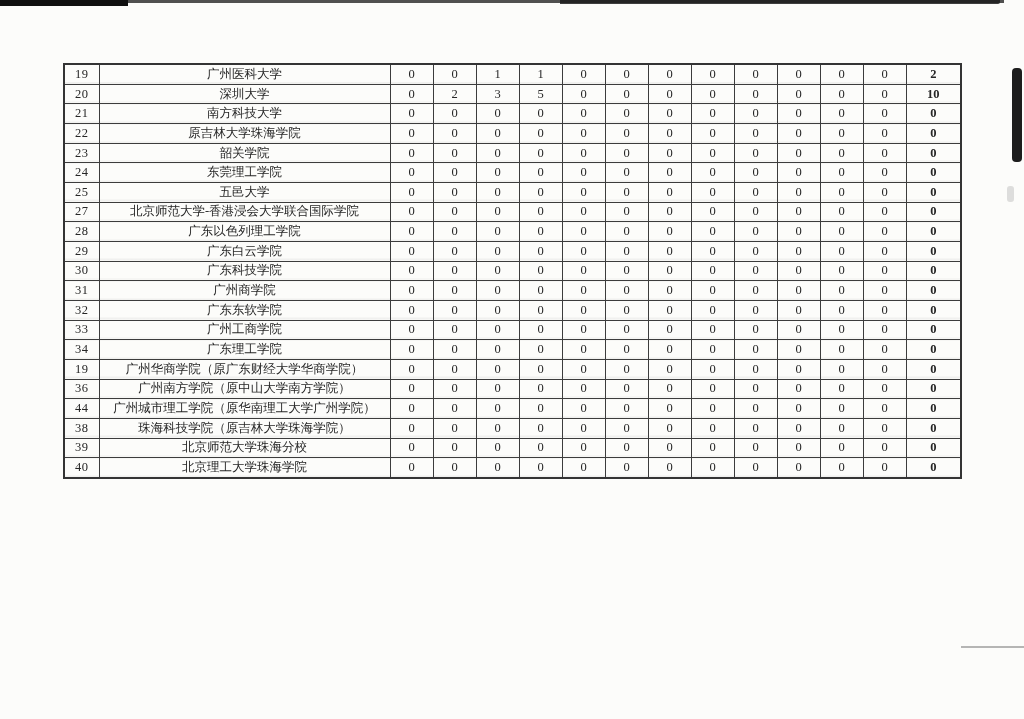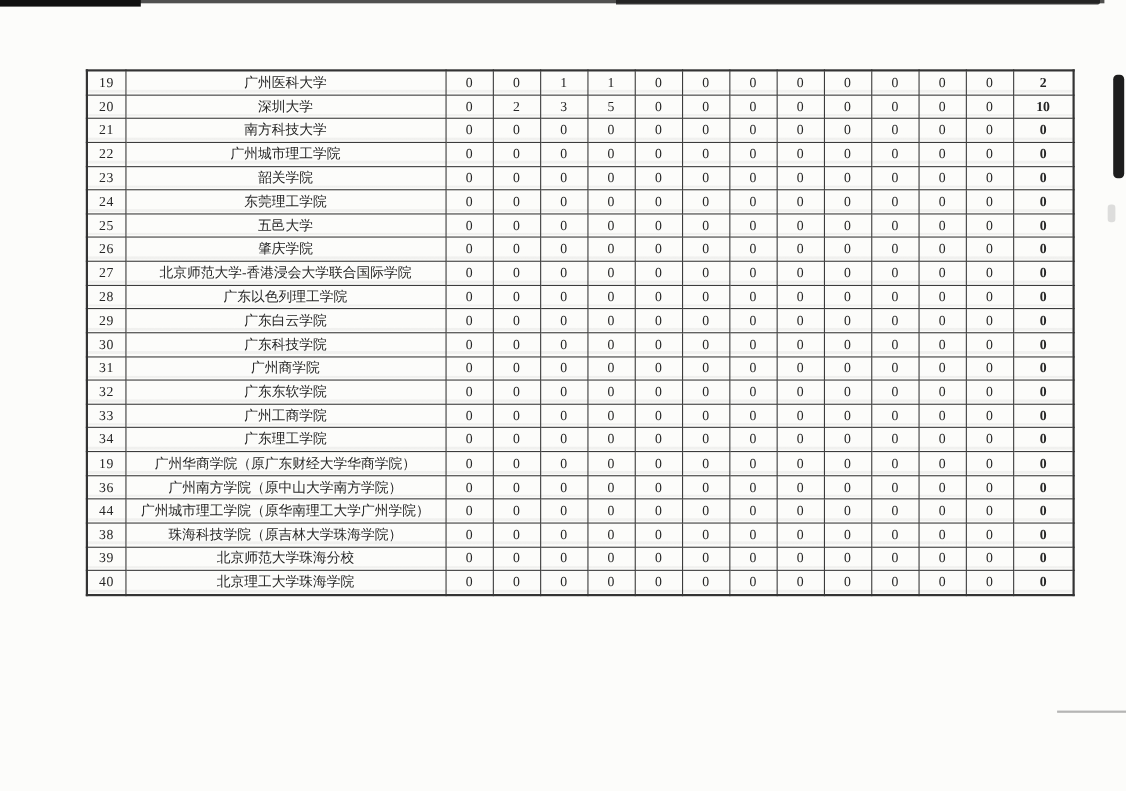--- a/index.html
+++ b/index.html
@@ -12,22 +12,22 @@
   .page{
     position:relative;
     width:1024px;height:719px;
     background:var(--paper);
     overflow:hidden;
     font-family:"Liberation Serif","DejaVu Serif",serif;
   }
   
   table.data-table{
     position:absolute;
-    left:78px;top:63px;
-    width:898px;height:479px;
+    left:63px;top:63px;
+    width:898px;height:416px;
     border-collapse:collapse;
     table-layout:fixed;
     border:2px solid #343434;
   }
   table.data-table td{
     border:1px solid var(--grid);
     color:var(--ink);
     text-align:center;
     vertical-align:middle;
     padding:0;
@@ -138,21 +138,21 @@
           <td class="val">0</td>
           <td class="val">0</td>
           <td class="val">0</td>
           <td class="val">0</td>
           <td class="val">0</td>
           <td class="val">0</td>
           <td class="total">0</td>
         </tr>
         <tr>
           <td class="no">22</td>
-          <td class="name">广州城市理工学院</td>
+          <td class="name">原吉林大学珠海学院</td>
           <td class="val">0</td>
           <td class="val">0</td>
           <td class="val">0</td>
           <td class="val">0</td>
           <td class="val">0</td>
           <td class="val">0</td>
           <td class="val">0</td>
           <td class="val">0</td>
           <td class="val">0</td>
           <td class="val">0</td>
@@ -190,37 +190,20 @@
           <td class="val">0</td>
           <td class="val">0</td>
           <td class="val">0</td>
           <td class="val">0</td>
           <td class="val">0</td>
           <td class="total">0</td>
         </tr>
         <tr>
           <td class="no">25</td>
           <td class="name">五邑大学</td>
-          <td class="val">0</td>
-          <td class="val">0</td>
-          <td class="val">0</td>
-          <td class="val">0</td>
-          <td class="val">0</td>
-          <td class="val">0</td>
-          <td class="val">0</td>
-          <td class="val">0</td>
-          <td class="val">0</td>
-          <td class="val">0</td>
-          <td class="val">0</td>
-          <td class="val">0</td>
-          <td class="total">0</td>
-        </tr>
-        <tr>
-          <td class="no">26</td>
-          <td class="name">肇庆学院</td>
           <td class="val">0</td>
           <td class="val">0</td>
           <td class="val">0</td>
           <td class="val">0</td>
           <td class="val">0</td>
           <td class="val">0</td>
           <td class="val">0</td>
           <td class="val">0</td>
           <td class="val">0</td>
           <td class="val">0</td>

